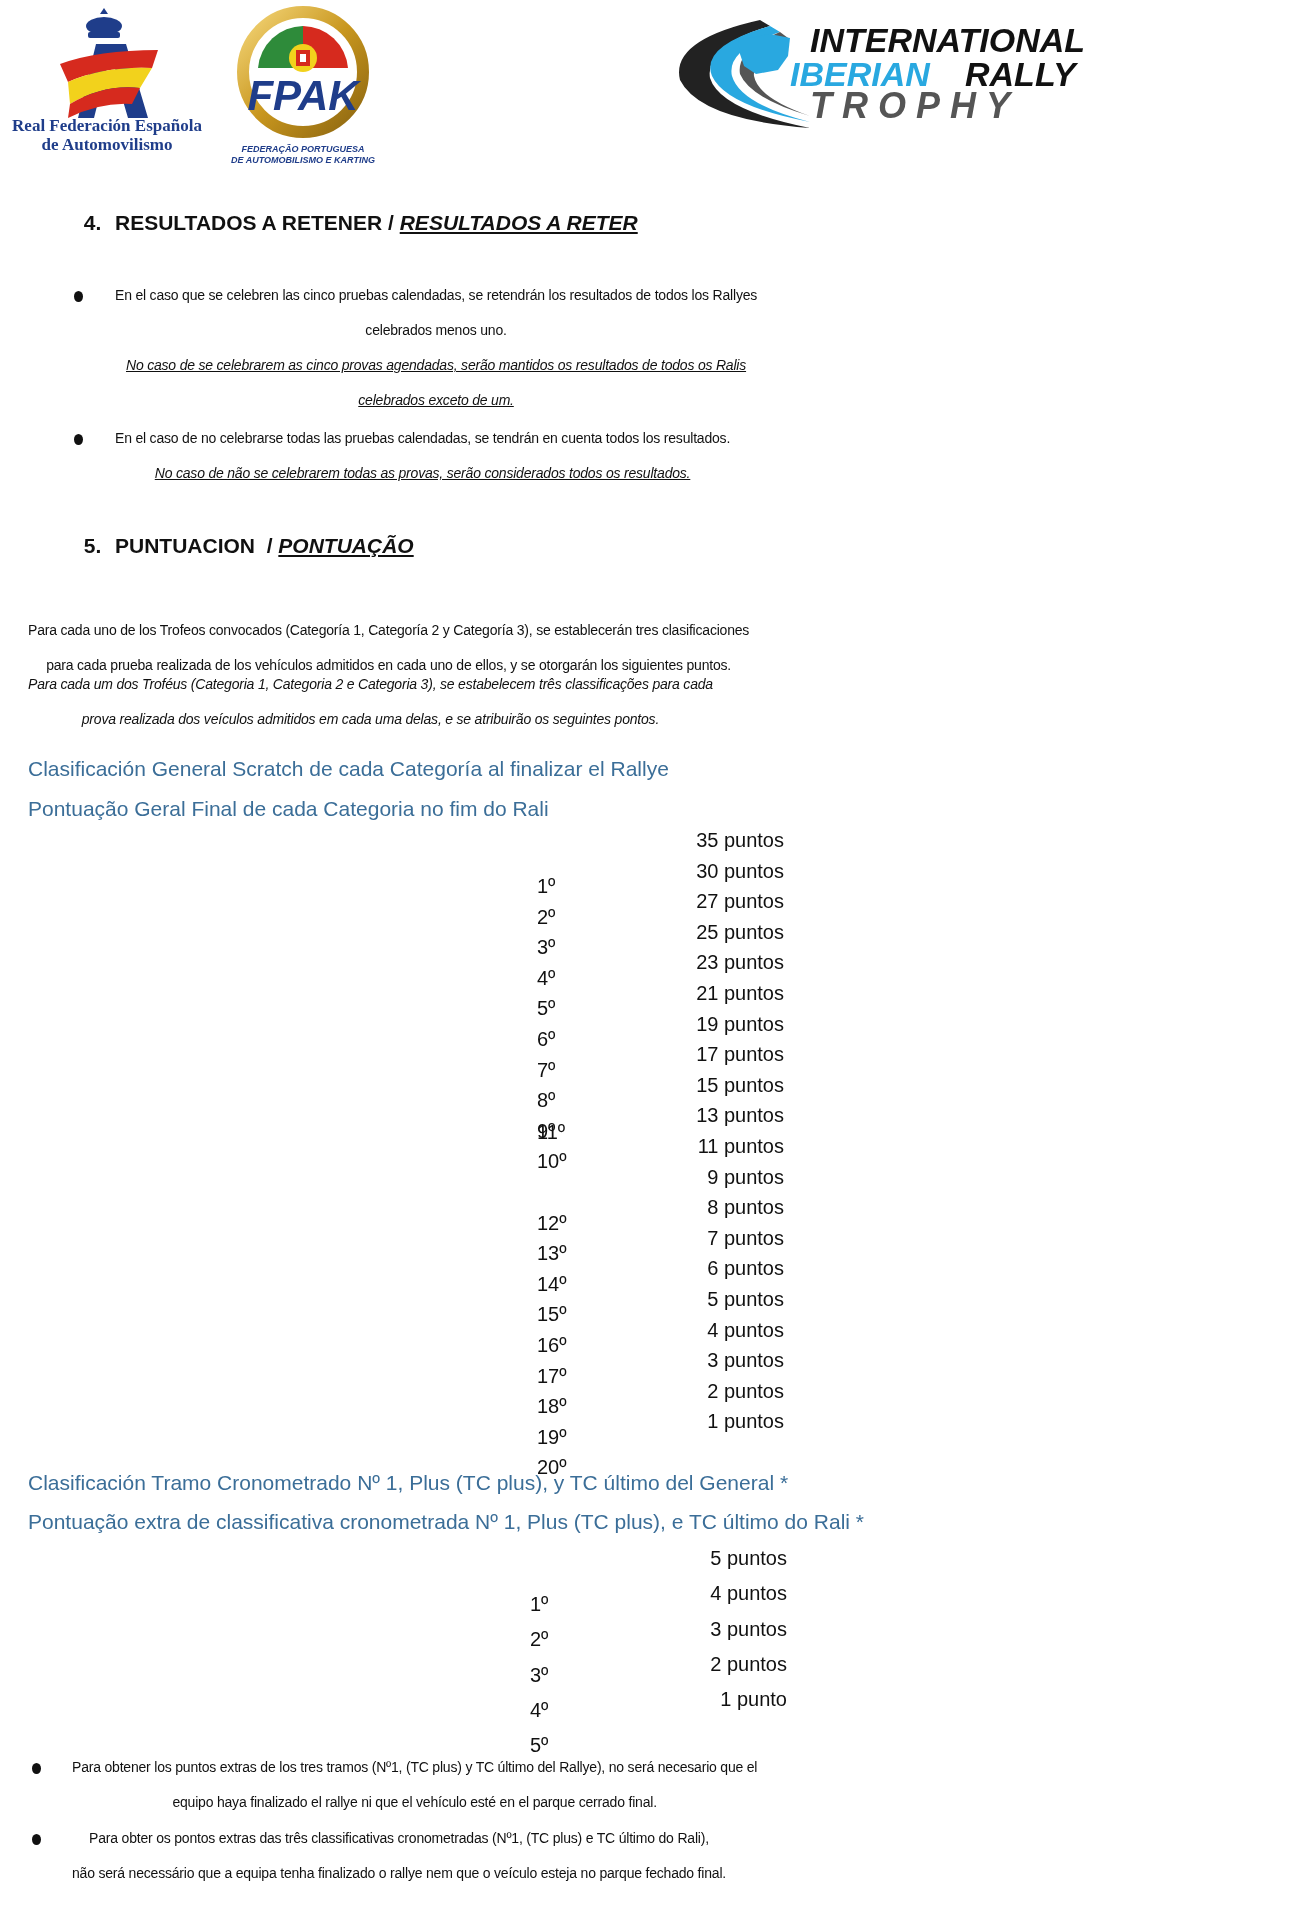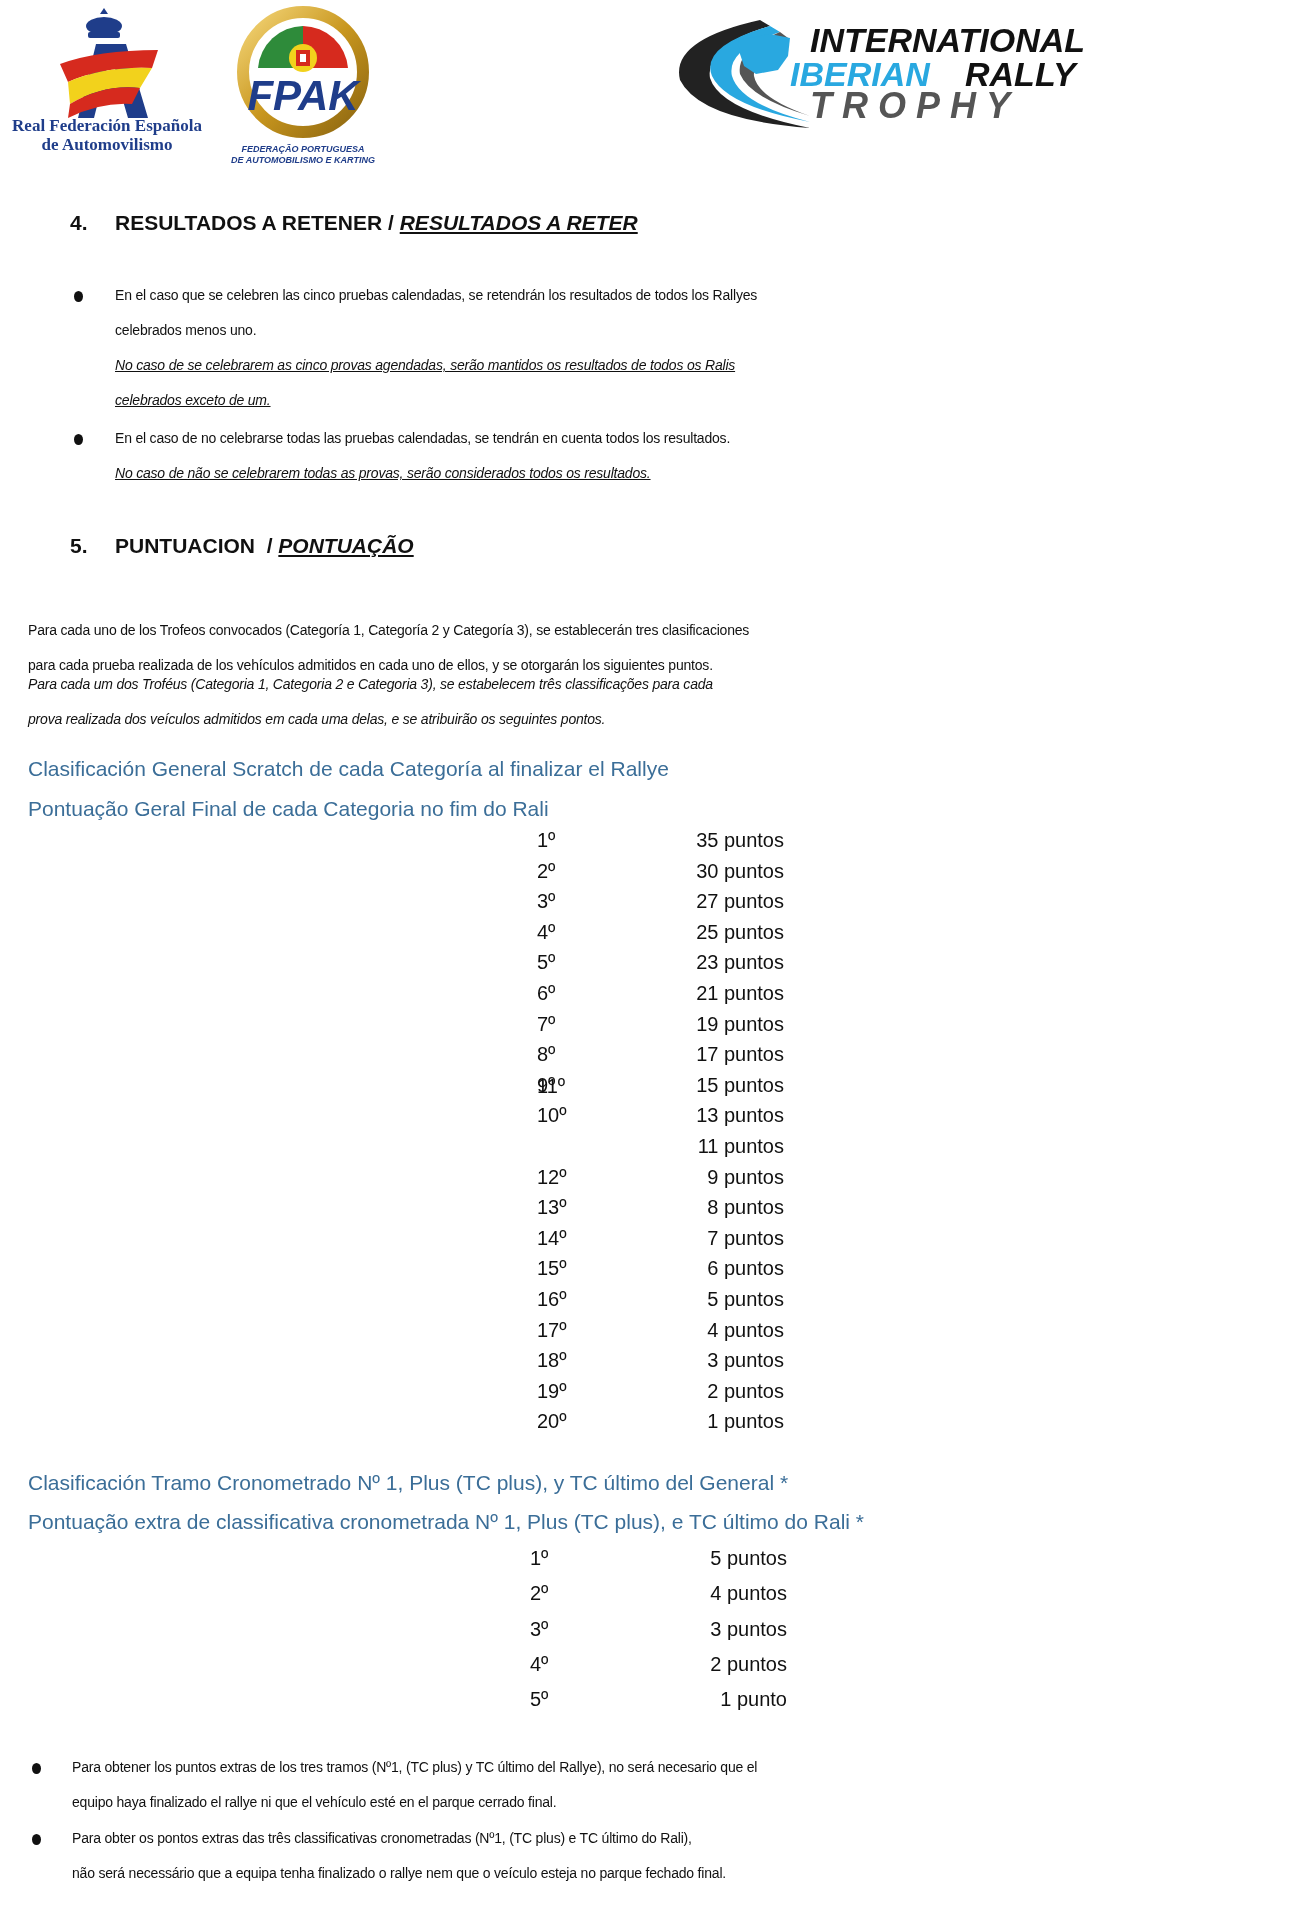--- a/index.html
+++ b/index.html
@@ -1,25 +1,25 @@
 <!DOCTYPE html>
 <html><head>
 <meta charset="utf-8">
 <style>
   html, body { margin: 0; padding: 0; background: #ffffff; }
   body { width: 1298px; height: 1920px; position: relative; overflow: hidden;
          font-family: "Liberation Sans", "DejaVu Sans", sans-serif; color: #111; }
-  .abs { position: absolute; white-space: nowrap; }
+  .abs { position: absolute; white-space: nowrap; text-align: center; }
   .t { font-size: 14px; line-height: 35px; letter-spacing: -0.2px; }
   .h { font-size: 21px; font-weight: bold; line-height: 30px; }
   .it { font-style: italic; }
   .ul { text-decoration: underline; }
   .blue { color: #3b6e98; font-size: 21px; line-height: 30px; }
   .bullet { position: absolute; width: 9px; height: 11px; border-radius: 50%; background: #111; }
-  .rank { position: absolute; font-size: 20px; line-height: 28px; width: 60px; text-align: left; }
+  .rank { position: absolute; font-size: 20px; line-height: 28px; width: 60px; text-align: left; margin-top: 46px; }
   .pts { position: absolute; font-size: 20px; line-height: 28px; width: 140px; text-align: right; }
 
   
   .logo-rfea { position: absolute; left: 8px; top: 6px; width: 196px; height: 160px; }
   .logo-fpak { position: absolute; left: 218px; top: 6px; width: 170px; height: 168px; }
   .logo-irt { position: absolute; left: 660px; top: 10px; width: 480px; height: 120px; }
 </style>
 </head>
 <body>
 

